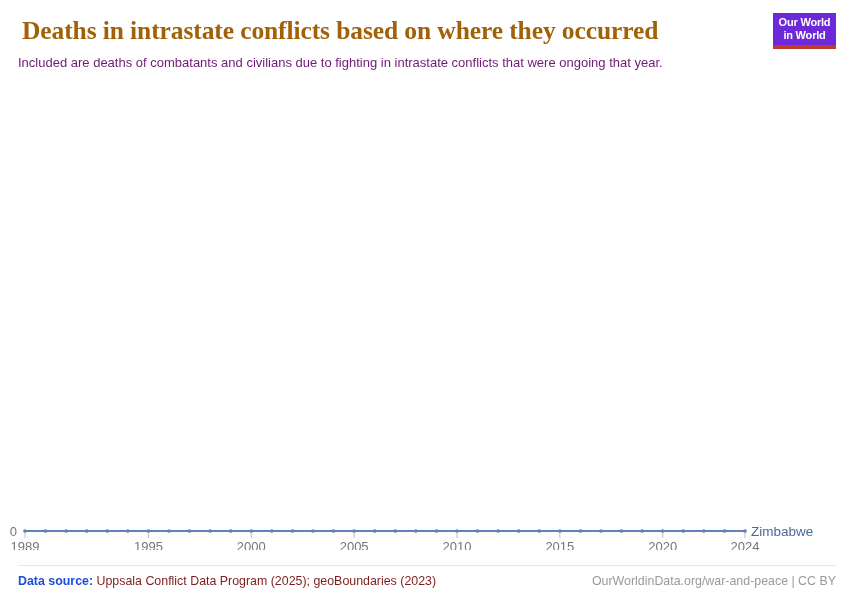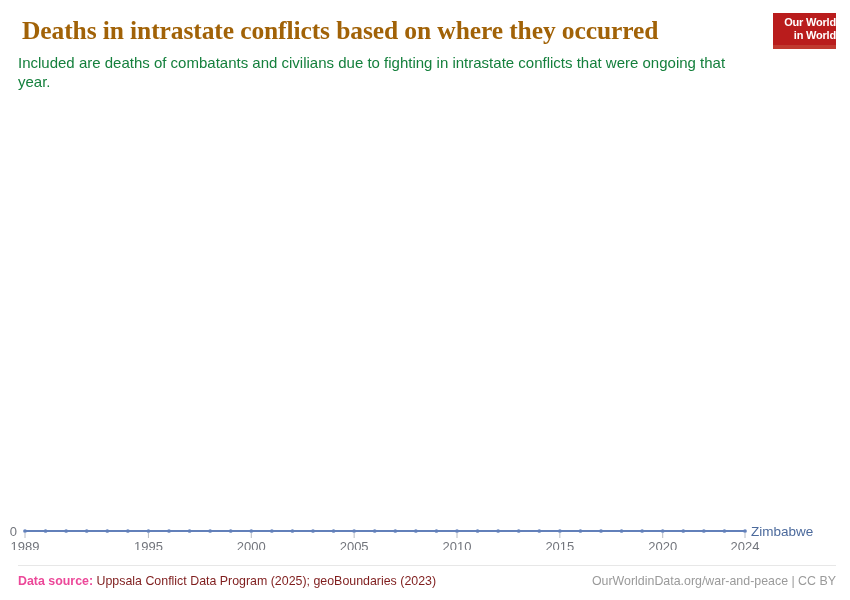--- a/index.html
+++ b/index.html
@@ -28,40 +28,40 @@
     font-weight: bold;
     font-size: 25.5px;
     line-height: 30px;
     color: #a16207;
     letter-spacing: -0.1px;
     margin: 4px;
     white-space: nowrap;
   }
   #chart-subtitle {
     font-family: "Liberation Sans", sans-serif;
-    font-size: 15px;
+    font-size: 13px;
     line-height: 19px;
-    color: #15803d;
+    color: #701a75;
     margin: 7px 0 0 0;
     max-width: 710px;
   }
 
   
   #owid-logo {
     position: absolute;
     right: 14px;
     top: 13px;
     width: 63px;
     height: 36px;
-    background: #b91c1c;
+    background: #6d28d9;
     border-bottom: 4px solid #c0392f;
     box-sizing: border-box;
     display: flex;
     flex-direction: column;
-    align-items: flex-end;
+    align-items: center;
     justify-content: center;
     padding-bottom: 1px;
   }
   #owid-logo span {
     display: block;
     color: #ffffff;
     font-family: "Liberation Sans", sans-serif;
     font-weight: bold;
     font-size: 11px;
     line-height: 12.5px;
@@ -105,21 +105,21 @@
     padding-top: 8px;
     display: flex;
     justify-content: space-between;
     align-items: baseline;
     font-family: "Liberation Sans", sans-serif;
     font-size: 12.4px;
     color: #9a9a9a;
   }
   #footer-left { white-space: nowrap; }
   #source-label {
-    color: #ec4899;
+    color: #1d4ed8;
     font-weight: bold;
   }
   #source-text { color: #7f1d1d; }
   #footer-right {
     white-space: nowrap;
     color: #9a9a9a;
     text-align: right;
   }
 </style>
 </head>

